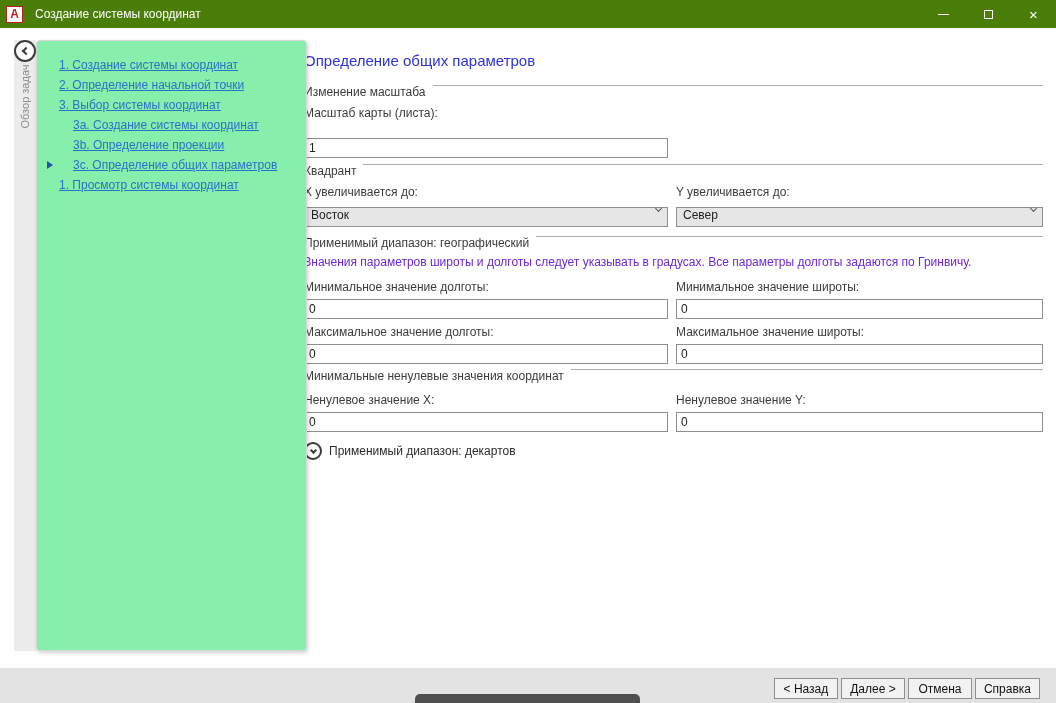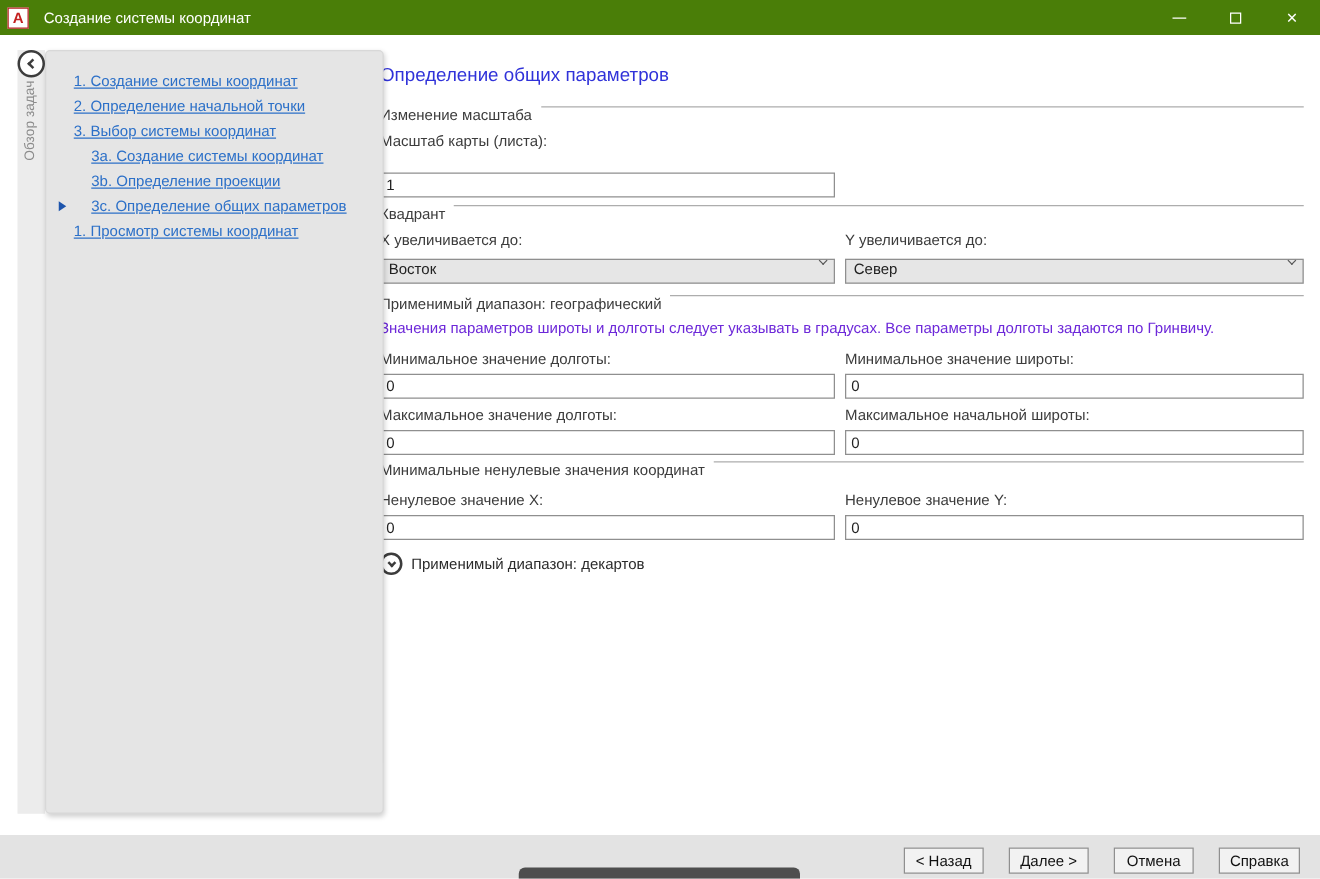--- a/index.html
+++ b/index.html
@@ -26,21 +26,21 @@
     transform:rotate(-90deg); font-size:11px; color:#8c8c8c; text-align:center; white-space:nowrap; }
   .collapse-btn { position:absolute; left:14px; top:40px; width:22px; height:22px; border-radius:50%;
     background:#ffffff; border:2px solid #3c3c3c; display:flex; align-items:center; justify-content:center; z-index:3; }
   .chev { display:inline-block; width:6px; height:6px;
     border-right:2px solid #3c3c3c; border-bottom:2px solid #3c3c3c; }
   .chev.left { transform:rotate(135deg); margin-left:2px; }
   .chev.down { transform:rotate(45deg); margin-top:-2px; }
   .chev.small { width:5px; height:5px; border-width:1px; border-color:#555; }
 
   .nav-panel { position:absolute; left:36px; top:40px; width:271px; height:611px;
-    background:#e5e5e5; border:1px solid #d8d8d8; border-radius:4px;
+    background:#86efac; border:1px solid #d8d8d8; border-radius:4px;
     box-shadow:1px 2px 4px rgba(0,0,0,0.18); padding:14px 0 0 10px; z-index:2; }
   .nav-row { display:flex; align-items:center; height:20px; }
   .marker-slot { width:12px; display:flex; align-items:center; }
   .tri-right { width:0; height:0; border-left:6px solid #1d54ac;
     border-top:4px solid transparent; border-bottom:4px solid transparent; }
   .nav-link { font-size:12px; color:#2c70c8; text-decoration:underline; cursor:pointer; white-space:nowrap; }
   .ind1 { margin-left:14px; }
 
   
   .main { position:absolute; left:304px; top:28px; width:739px; padding-top:24px; }
@@ -58,21 +58,21 @@
   .note { font-size:12px; color:#6d28d9; height:16px; white-space:nowrap; }
   .mb3 { margin-bottom:3px; } .mb4 { margin-bottom:16px; } .mb5 { margin-bottom:5px; }
   .mb6 { margin-bottom:6px; } .mb8 { margin-bottom:8px; } .mb9 { margin-bottom:9px; }
   .expander { display:flex; align-items:center; height:22px; margin-top:8px; cursor:pointer; }
   .exp-circle { width:18px; height:18px; border-radius:50%; border:2px solid #3c3c3c;
     display:flex; align-items:center; justify-content:center; background:#fff; }
   .exp-label { font-size:12px; color:#2b2b2b; margin-left:7px; }
 
   
   .footer { position:absolute; left:0; bottom:0; width:1056px; height:35px; background:#e3e3e3; }
-  .footer-btns { position:absolute; right:16px; top:10px; display:flex; gap:20px; }
+  .footer-btns { position:absolute; right:16px; top:10px; display:flex; gap:3px; }
   .btn { min-width:64px; height:21px; background:#f2f2f2; border:1px solid #8f8f8f;
     font-family:"Liberation Sans", sans-serif; font-size:12px; color:#111; padding:0 8px; }
   .taskbar-fragment { position:absolute; left:415px; bottom:0; width:225px; height:9px;
     background:#4e4e4e; border-radius:5px 5px 0 0; }
 </style>
 </head>
 <body>
 
 <div class="window">
 
@@ -175,21 +175,21 @@
     <div class="grid2 mb3">
       <div class="fld-label">Минимальное значение долготы:</div>
       <div class="fld-label">Минимальное значение широты:</div>
     </div>
     <div class="grid2 mb6">
       <input class="txt" value="0" style="">
       <input class="txt" value="0" style="">
     </div>
     <div class="grid2 mb3">
       <div class="fld-label">Максимальное значение долготы:</div>
-      <div class="fld-label">Максимальное начальной широты:</div>
+      <div class="fld-label">Максимальное значение широты:</div>
     </div>
     <div class="grid2 mb5">
       <input class="txt" value="0" style="">
       <input class="txt" value="0" style="">
     </div>
 
     <div class="legend mb8">
       <span class="legend-text">Минимальные ненулевые значения координат</span>
       <span class="legend-line"></span>
     </div>

